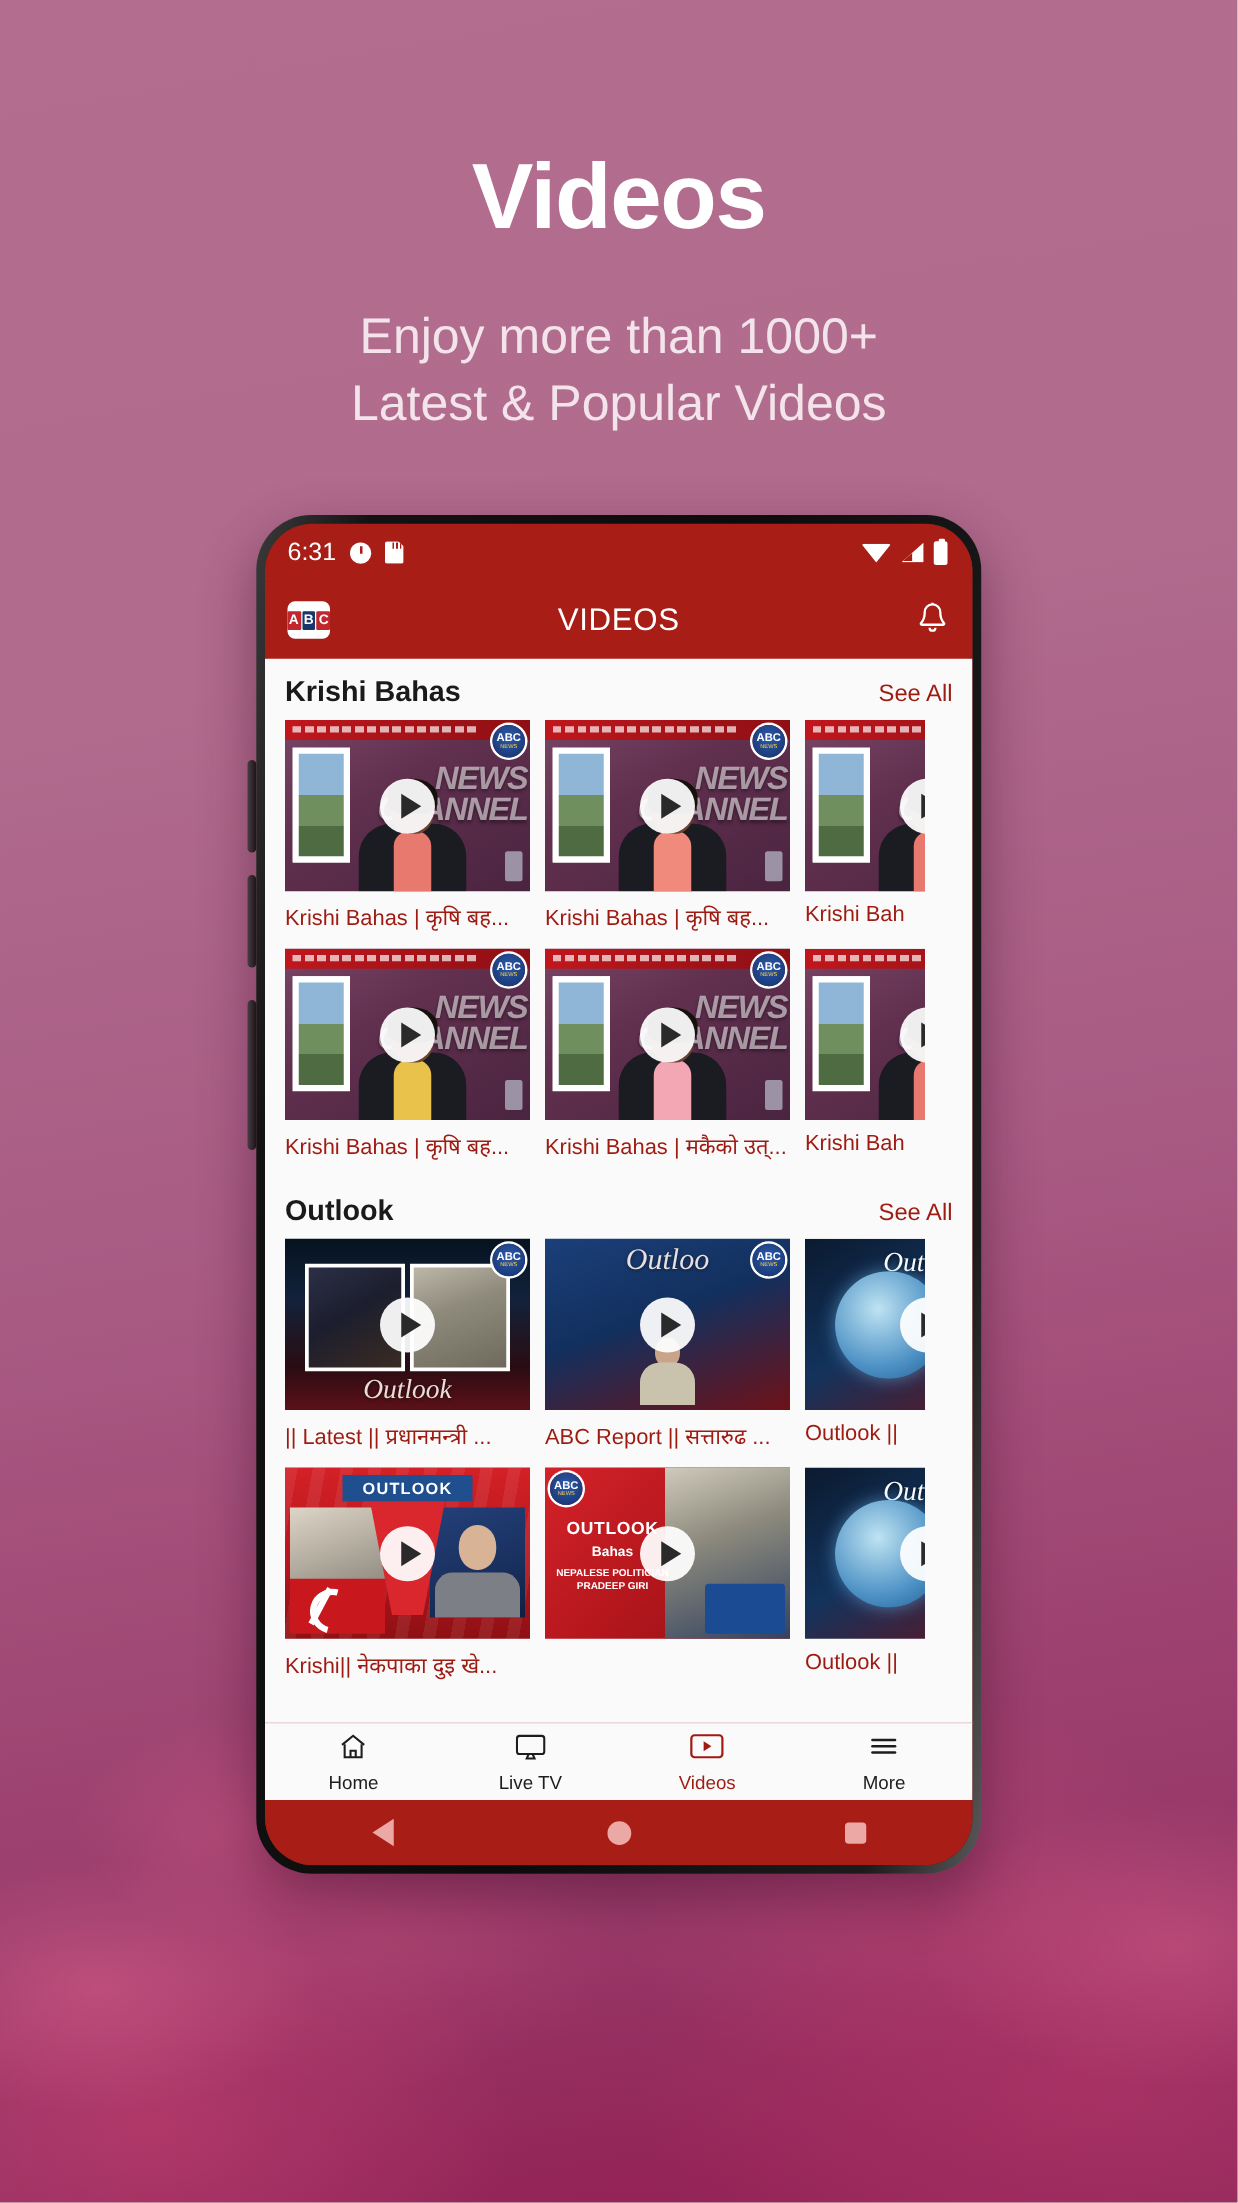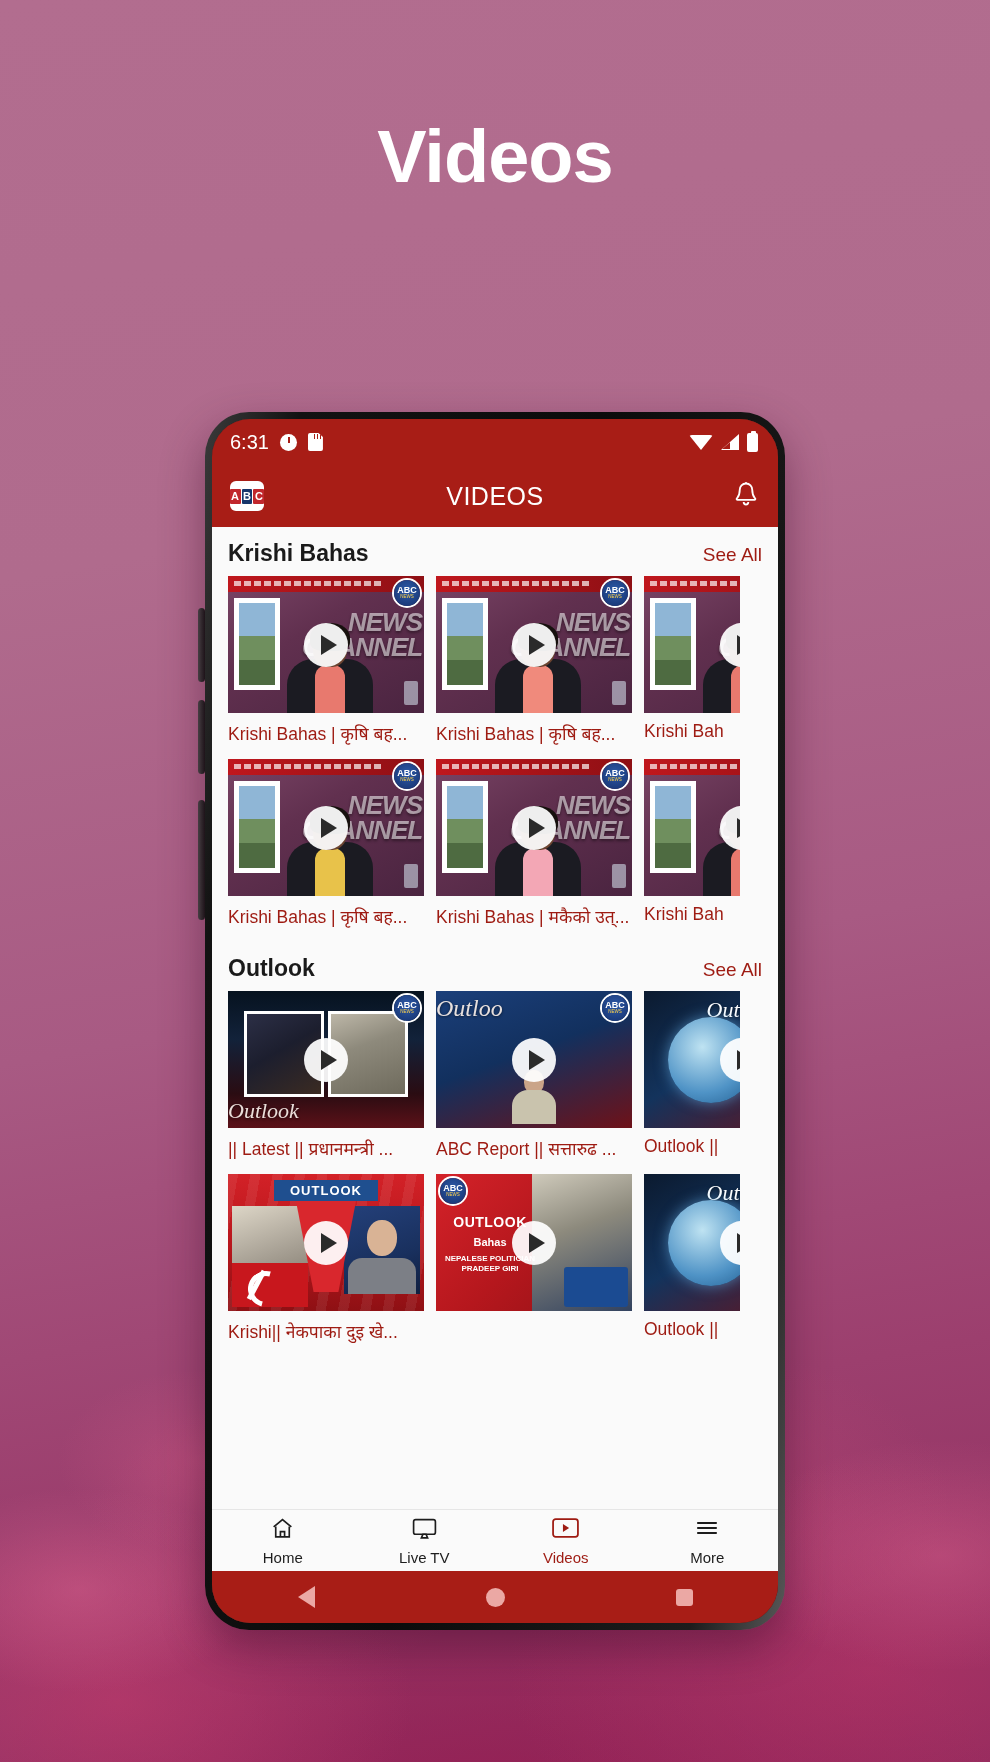--- a/index.html
+++ b/index.html
@@ -23,21 +23,21 @@
       radial-gradient(ellipse 260px 150px at 8% 60%, rgba(221,102,145,.45), transparent 68%),
       radial-gradient(ellipse 300px 170px at 95% 52%, rgba(221,102,145,.40), transparent 68%),
       radial-gradient(ellipse 200px 130px at 20% 30%, rgba(214,92,136,.35), transparent 70%);
     pointer-events:none;}
 
   .hero{position:absolute;top:0;left:0;right:0;text-align:center;}
   .hero-title{margin-top:120px;font-size:74px;font-weight:bold;color:#fff;letter-spacing:-1px;line-height:1;}
   .hero-sub{margin-top:48px;font-size:40px;color:#f3e3ea;line-height:1.35;font-weight:400;}
 
   
-  .phone{position:absolute;left:205px;top:412px;width:580px;height:1218px;
+  .phone{position:absolute;left:205px;top:412px;width:580px;height:1087px;
     border-radius:44px;
     background:linear-gradient(100deg,#3a3a3a,#121212 12%,#0b0b0b 50%,#1c1c1c 88%,#585858);
     padding:7px;
     box-shadow:0 18px 44px rgba(60,10,40,.45);}
   .phone-inner{width:100%;height:100%;border-radius:38px;overflow:hidden;background:#a81d16;position:relative;
     box-shadow:inset 0 0 0 2px #2b2b2b;}
   .btn-side{position:absolute;left:198px;width:7px;border-radius:4px;background:linear-gradient(90deg,#4a4a4a,#161616);}
   .btn-v1{top:608px;height:74px;}
   .btn-v2{top:700px;height:74px;}
   .btn-v3{top:800px;height:120px;}
@@ -123,21 +123,21 @@
   .t-ol .pane.l{left:16px;}
   .t-ol .pane.r{right:16px;}
   .t-ol .pane i{display:block;width:100%;height:100%;}
   .t-ol .pl{background:linear-gradient(150deg,#2c2f46 0%,#1c1e2e 45%,#3b2b22 100%);}
   .t-ol .pr{background:linear-gradient(160deg,#bdb7a8 0%,#8e8a7c 40%,#6e6a5c 100%);}
   .t-ol .man{position:absolute;left:50%;transform:translateX(-50%);bottom:4px;width:44px;height:54px;}
   .t-ol .man::before{content:"";position:absolute;left:50%;transform:translateX(-50%);top:0;
     width:20px;height:24px;border-radius:48%;background:#caa488;}
   .t-ol .man::after{content:"";position:absolute;left:50%;transform:translateX(-50%);bottom:0;
     width:44px;height:34px;border-radius:16px 16px 0 0;background:#c9c3ad;}
-  .t-ol .script{position:absolute;left:0;right:0;bottom:4px;color:#f3e9e4;
+  .t-ol .script{position:absolute;left:0;right:0;bottom:4px;text-align:center;color:#f3e9e4;
     font-family:"Liberation Serif",serif;font-style:italic;font-size:22px;opacity:.95;
     text-shadow:0 1px 3px rgba(0,0,0,.6);}
 
   
   .t-red{background:linear-gradient(180deg,#d32127 0%,#b6161c 55%,#8e1014 100%);}
   .t-red .bar{position:absolute;left:0;right:0;top:0;height:100%;
     background:repeating-linear-gradient(100deg,rgba(255,255,255,.07) 0 10px,transparent 10px 22px);}
   .t-red .tag{position:absolute;left:50%;transform:translateX(-50%);top:6px;
     background:#1f4f8f;color:#fff;font-size:13px;font-weight:bold;letter-spacing:1px;padding:3px 16px;}
   .t-red .lft{position:absolute;left:4px;top:32px;width:76px;height:86px;
@@ -198,20 +198,24 @@
   .an-rec{width:17px;height:17px;border-radius:3px;background:#eba8a4;}
 </style>
 </head>
 <body>
 
 <div class="bg-wash"></div>
 <div class="bg-wash2"></div>
 
 <div class="hero">
   <div class="hero-title">Videos</div>
+  <div class="hero-sub">
+    <div>Enjoy more than 1000+</div>
+    <div>Latest &amp; Popular Videos</div>
+  </div>
 </div>
 
 <div class="btn-side btn-v1"></div>
 <div class="btn-side btn-v2"></div>
 <div class="btn-side btn-v3"></div>
 
 <div class="phone">
  <div class="phone-inner">
 
   <div class="statusbar">

